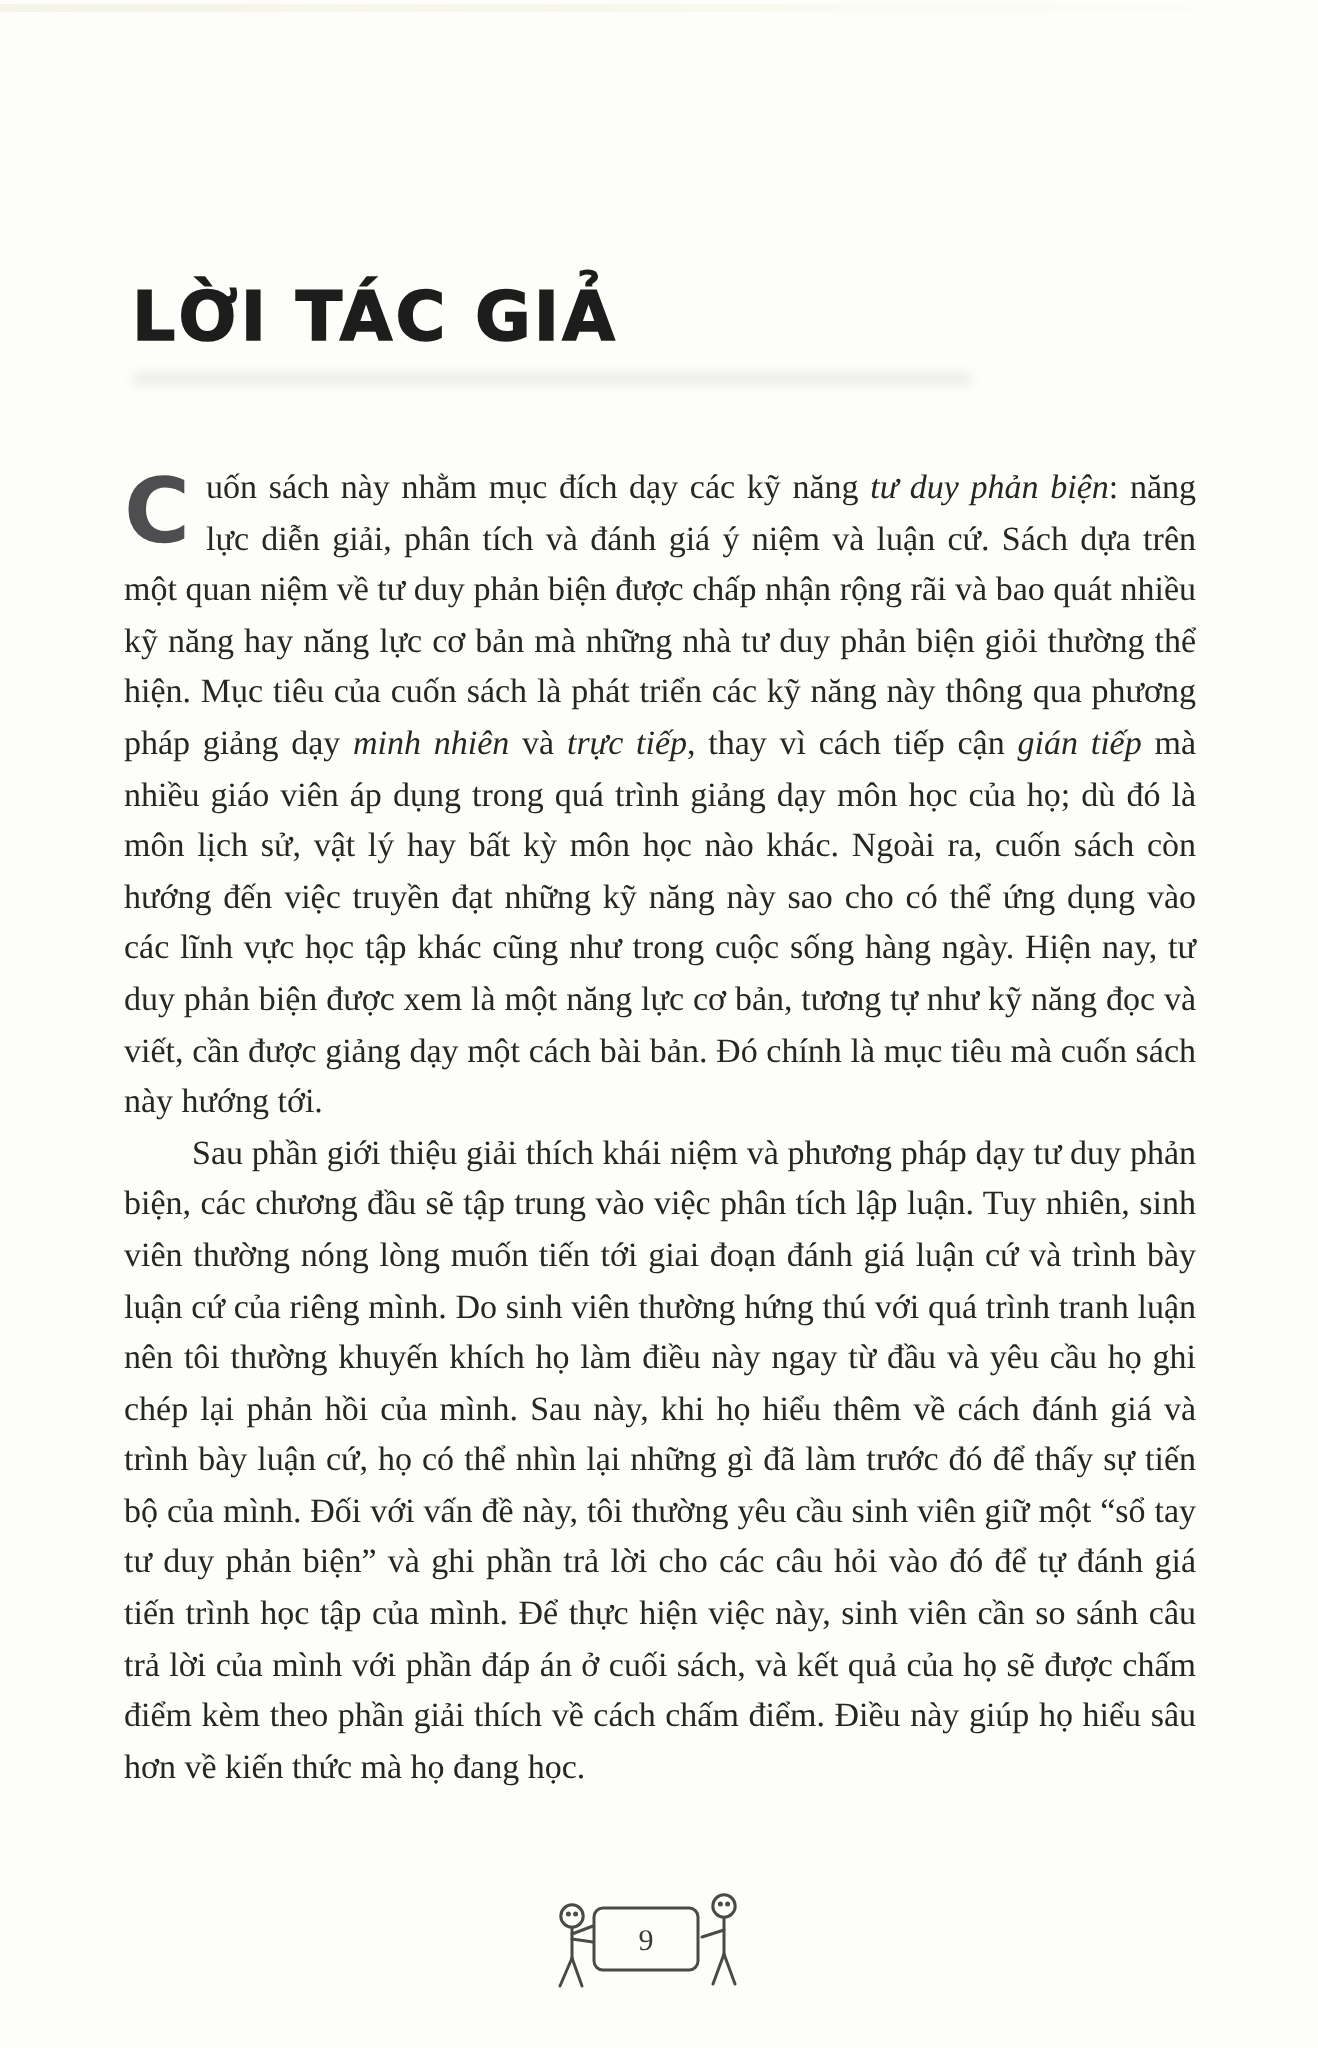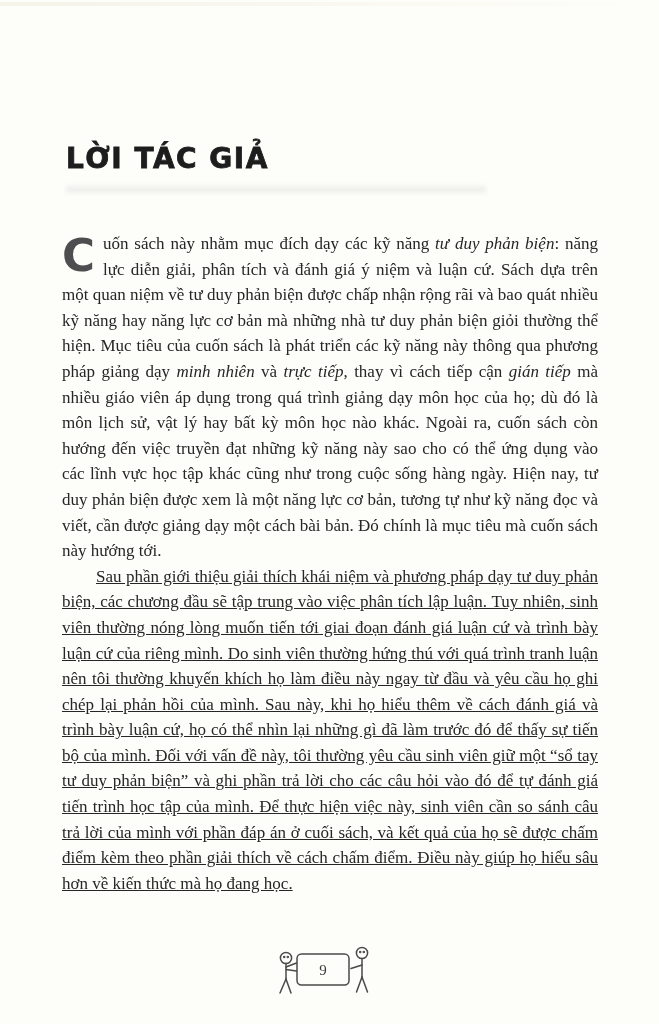--- a/index.html
+++ b/index.html
@@ -29,21 +29,21 @@
     background: linear-gradient(90deg, #f3f1e4 0%, #f7f5ec 40%, #fbfaf3 75%, #fdfdfa 100%);
     opacity: 0.8;
   }
   .title {
     position: absolute;
     left: 66px;
     top: 140px;
     margin: 0;
     font-family: "DejaVu Sans", sans-serif;
     font-weight: 800;
-    font-size: 28px;
+    font-size: 34px;
     line-height: 38px;
     letter-spacing: 1.5px;
     color: #1d1d1d;
     -webkit-text-stroke: 0.8px #1d1d1d;
   }
   
   .title-bleed {
     position: absolute;
     left: 66px;
     top: 186px;
@@ -62,21 +62,20 @@
     font-size: 17px;
     line-height: 25.6px;
     text-align: justify;
     color: #262626;
   }
   .content p {
     margin: 0;
   }
   .para-indent {
     text-indent: 34px;
-    text-decoration: underline;
   }
   .dropcap {
     float: left;
     font-family: "DejaVu Sans", sans-serif;
     font-weight: bold;
     font-size: 45px;
     line-height: 41px;
     padding: 4px 8px 1px 0;
     color: #4e4e50;
   }

